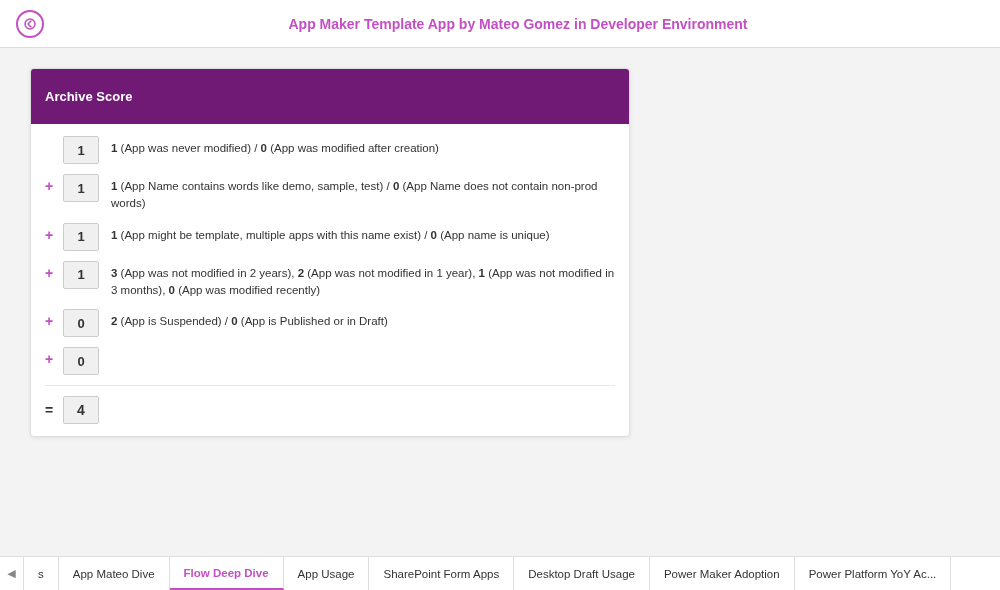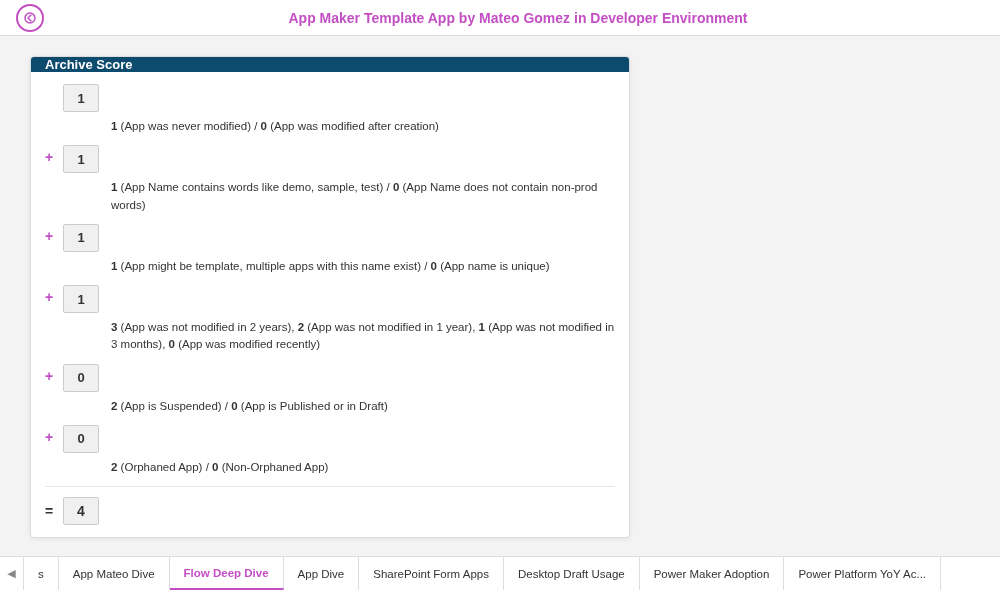--- a/index.html
+++ b/index.html
@@ -13,21 +13,21 @@
       flex-direction: column;
     }
 
     
     .header {
       background: #fff;
       border-bottom: 1px solid #ddd;
       display: flex;
       align-items: center;
       padding: 0 16px;
-      height: 36px;
+      height: 48px;
       flex-shrink: 0;
     }
     .header-back-btn {
       width: 28px;
       height: 28px;
       border-radius: 50%;
       border: 2px solid #c44fc4;
       display: flex;
       align-items: center;
       justify-content: center;
@@ -56,25 +56,25 @@
     .archive-card {
       background: #fff;
       border: 1px solid #ddd;
       border-radius: 4px;
       max-width: 600px;
       overflow: hidden;
       box-shadow: 0 1px 4px rgba(0,0,0,0.08);
     }
 
     .archive-card-header {
-      background: #0c4a6e;
+      background: #701a75;
       color: #fff;
       font-size: 13px;
       font-weight: 600;
-      padding: 0 14px;
+      padding: 20px 14px;
     }
 
     .archive-card-body {
       padding: 12px 14px;
     }
 
     .score-row {
       display: flex;
       align-items: flex-start;
       margin-bottom: 10px;
@@ -105,21 +105,20 @@
       margin-right: 12px;
       border-radius: 2px;
     }
 
     .score-desc {
       font-size: 11.5px;
       color: #333;
       line-height: 1.5;
       flex: 1;
       padding-top: 4px;
-      margin-top: 30px;
     }
 
     .divider-row {
       border: none;
       border-top: 1px solid #e8e8e8;
       margin: 4px 0 10px 0;
     }
 
     .total-row {
       display: flex;
@@ -232,37 +231,36 @@
             <div class="score-desc"><strong>3</strong> (App was not modified in 2 years), <strong>2</strong> (App was not modified in 1 year), <strong>1</strong> (App was not modified in 3 months), <strong>0</strong> (App was modified recently)</div>
           </div>
           <div class="score-row">
             <div class="score-operator">+</div>
             <div class="score-number-box">0</div>
             <div class="score-desc"><strong>2</strong> (App is Suspended) / <strong>0</strong> (App is Published or in Draft)</div>
           </div>
           <div class="score-row">
             <div class="score-operator">+</div>
             <div class="score-number-box">0</div>
-            <div class="score-desc"><strong>2</strong> (Orphaned App) / <strong>0</strong> (Non-Orphaned App)</div>
           </div>
         </div>
       <hr class="divider-row">
       <div class="total-row">
         <div class="equals-sign">=</div>
         <div class="total-number-box" id="total-number">4</div>
       </div>
     </div>
   </div>
 </div>
 
 <div class="tab-bar">
   <div class="tab-bar-arrow">◀</div>
   <div id="tabs-container" style="display:flex;align-items:stretch;">
       <div class="tab-item">s</div>
       <div class="tab-item">App Mateo Dive</div>
       <div class="tab-item active">Flow Deep Dive</div>
-      <div class="tab-item">App Dive</div>
+      <div class="tab-item">App Usage</div>
       <div class="tab-item">SharePoint Form Apps</div>
       <div class="tab-item">Desktop Draft Usage</div>
       <div class="tab-item">Power Maker Adoption</div>
       <div class="tab-item">Power Platform YoY Ac...</div>
     </div>
 </div>
 
 </body></html>

